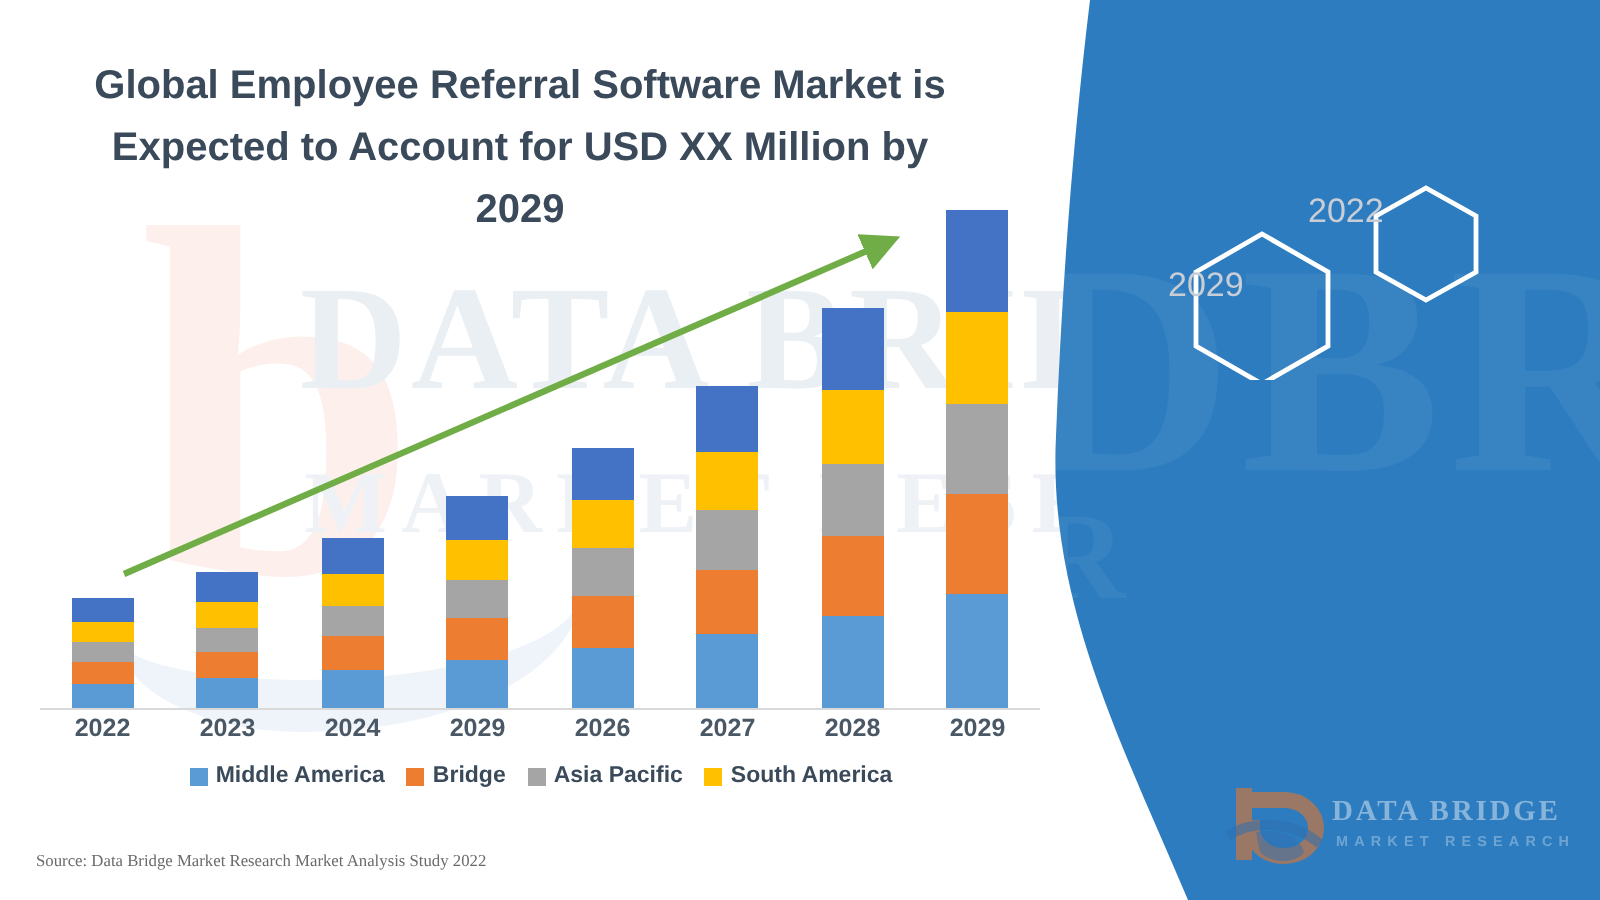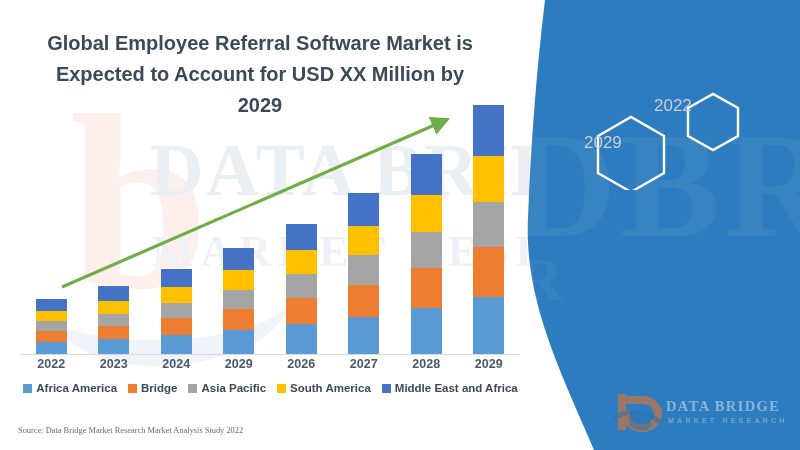--- a/index.html
+++ b/index.html
@@ -408,38 +408,34 @@
       <div class="x-label">2029</div>
       <div class="x-label">2026</div>
       <div class="x-label">2027</div>
       <div class="x-label">2028</div>
       <div class="x-label">2029</div>
     </div>
 
   <div class="legend" id="legend">
       <div class="legend-item">
         <span class="legend-swatch" style="background: rgb(91, 155, 213);"></span>
-        <span class="legend-label">Africa America</span>
+        <span class="legend-label">Middle America</span>
       </div>
       <div class="legend-item">
         <span class="legend-swatch" style="background: rgb(237, 125, 49);"></span>
         <span class="legend-label">Bridge</span>
       </div>
       <div class="legend-item">
         <span class="legend-swatch" style="background: rgb(165, 165, 165);"></span>
         <span class="legend-label">Asia Pacific</span>
       </div>
       <div class="legend-item">
         <span class="legend-swatch" style="background: rgb(255, 192, 0);"></span>
         <span class="legend-label">South America</span>
       </div>
-      <div class="legend-item">
-        <span class="legend-swatch" style="background: rgb(68, 114, 196);"></span>
-        <span class="legend-label">Middle East and Africa</span>
-      </div>
     </div>
 
   <div class="footer">
     <span>Source: Data Bridge Market Research Market Analysis Study 2022</span>
   </div>
 
   <svg class="panel-svg" viewBox="0 0 800 450">
     <path id="panelPath" d="M545,0 L800,0 L800,450 L594,450 C560,370 524,300 528,218 C531,140 537,66 545,0 Z" fill="#2C7CBF"></path>
   </svg>
 

